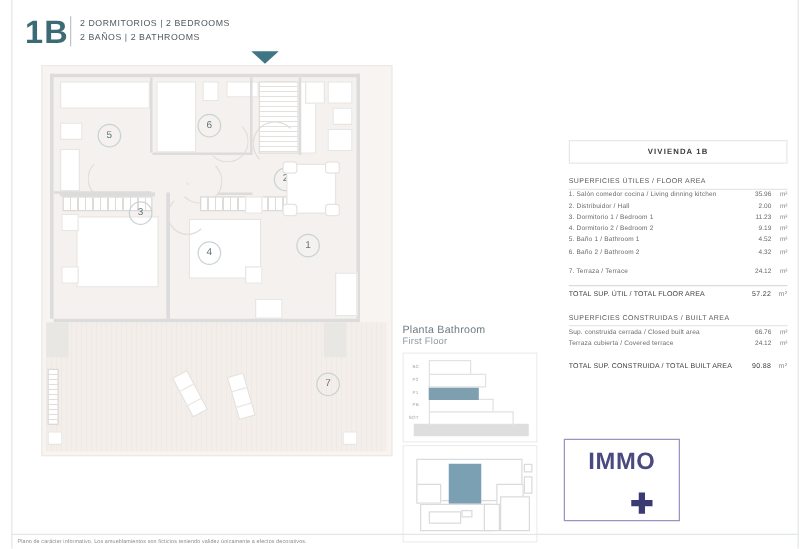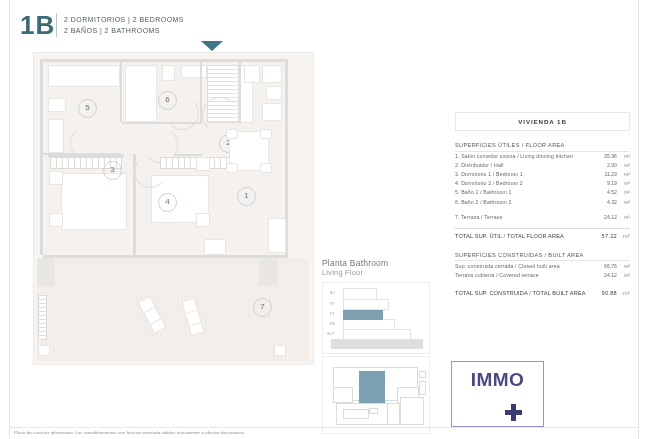--- a/index.html
+++ b/index.html
@@ -275,21 +275,21 @@
   .row.grand {
     margin-top: 9px;
     font-size: 5.6px;
     letter-spacing: .3px;
     color: #3f3f3f;
   }
 
   
   .logo {
     position: absolute;
-    left: 451px; top: 361px;
+    left: 451px; top: 351px;
     width: 93px; height: 66px;
     border: 1.5px solid #9b93c4;
     background: #ffffff;
     box-sizing: border-box;
   }
   .logo-immo {
     position: absolute;
     left: 0; right: 0; top: 8px;
     text-align: center;
     font-size: 19px;
@@ -430,21 +430,21 @@
     </div>
     <div class="lounger" style="left:152px; top:246px; transform:rotate(-16deg);">
       <i style="top:11px;"></i>
         <i style="top:24px;"></i>
     </div>
     <div class="table-round" style="left:115px; top:93px; width:0; height:0;"></div>
     <div class="marker" style="left:219px; top:245px;">7</div>
   </div>
 
   <div class="planta-title">Planta Bathroom</div>
-  <div class="planta-sub">Living Floor</div>
+  <div class="planta-sub">First Floor</div>
 
   <div class="elev-box">
     <div class="elev-base" style="left:8px; top:56px; width:92px; height:10px;"></div>
     <div class="elev-floor" style="left:20px; top:46px; width:68px; height:11px;"></div>
     <div class="elev-floor" style="left:20px; top:36px; width:52px; height:11px;"></div>
     <div class="elev-floor" style="left:20px; top:26px; width:40px; height:11px;"></div>
     <div class="elev-active" style="left:20px; top:26px; width:40px; height:11px;"></div>
     <div class="elev-floor" style="left:20px; top:16px; width:46px; height:11px;"></div>
     <div class="elev-floor" style="left:20px; top:5px; width:34px; height:12px;"></div>
     <div class="elev-lbl" style="left:7px; top:8px;">BC</div>

